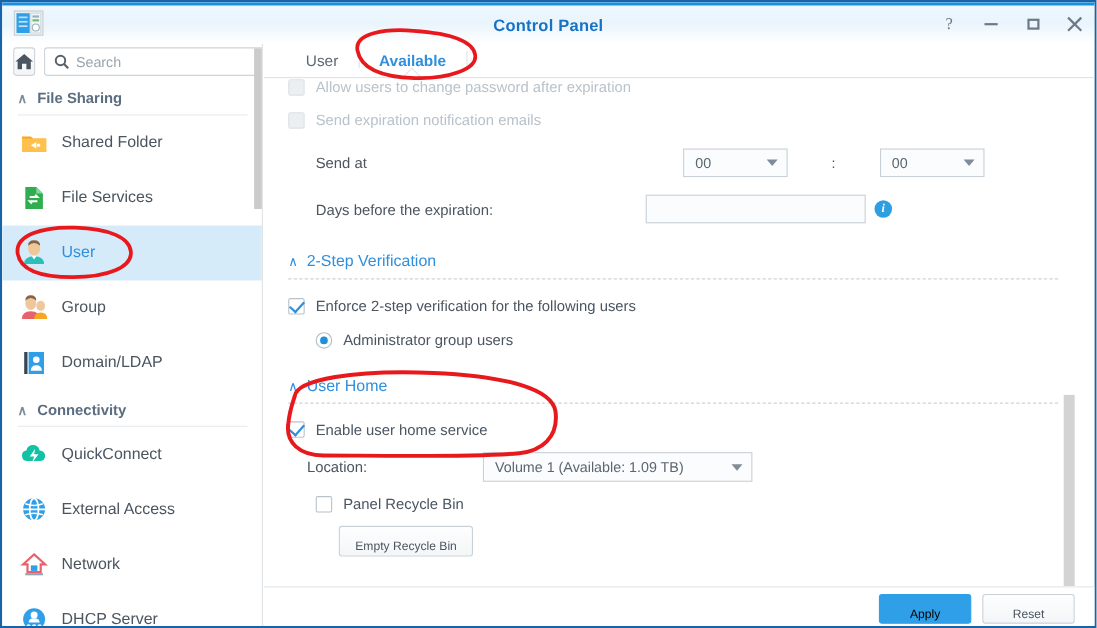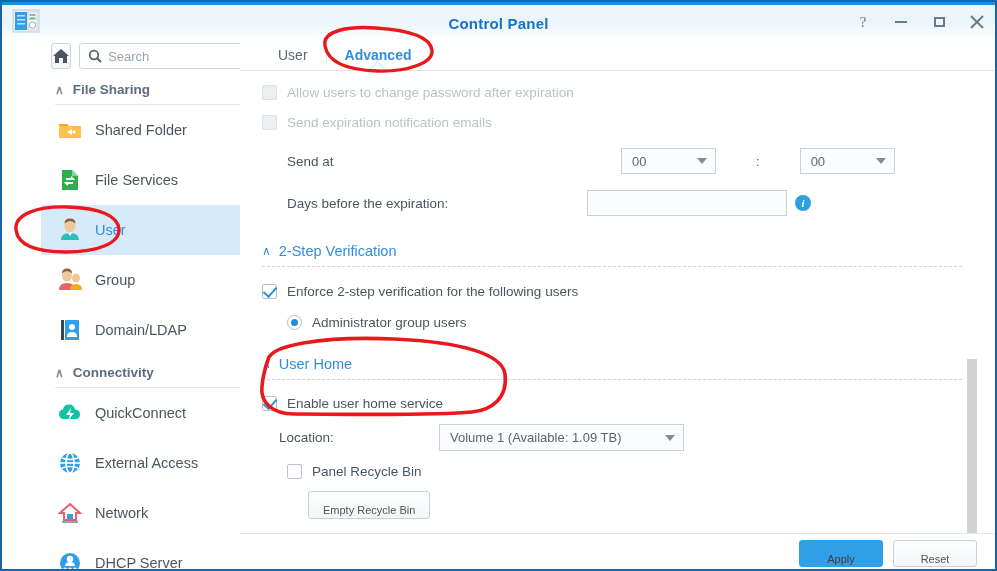--- a/index.html
+++ b/index.html
@@ -49,21 +49,20 @@
   .win-btn .dash {
     width: 12px; height: 2px; background: #6c7a86;
   }
 
   
   .sidebar {
     position: absolute; left: 0; top: 38px; width: 237px; height: 531px;
     background: #ffffff;
     border-right: 1px solid #dfe3e6;
     overflow: hidden;
-    margin-left: 39px;
   }
   .sb-top {
     position: absolute; left: 0; top: 0; width: 237px; height: 32px;
     display: flex; align-items: center; gap: 8px; padding: 0 10px;
   }
   .home-btn {
     width: 36px; height: 26px;
     border: 1px solid #cdd4da; border-radius: 3px;
     background: linear-gradient(to bottom,#fdfdfe,#f2f4f6);
     display: flex; align-items: center; justify-content: center;
@@ -201,21 +200,21 @@
     height: 0; border-top: 1px dashed #ccd3d9; margin-top: 7px;
   }
 
   .btn {
     height: 28px; border: 1px solid #c9d1d8; border-radius: 3px;
     background: linear-gradient(to bottom,#fdfefe,#f3f6f8);
     font-size: 11px; color: #4b5560; padding: 12px 14px;
     font-family: Liberation Sans, sans-serif; cursor: pointer;
   }
   .btn-primary {
-    background: #2f9fe8; border: 1px solid #2f9fe8; color: #404040;
+    background: #2f9fe8; border: 1px solid #2f9fe8; color: #000000;
   }
 
   .footer {
     position: absolute; left: 0; top: 493px; width: 755px; height: 38px;
     border-top: 1px solid #e2e6e9; background: #fff;
   }
   .footer .acts {
     position: absolute; right: 18px; top: 6px; display: flex; gap: 10px;
   }
   .footer .btn { height: 27px; min-width: 84px; }
@@ -406,28 +405,28 @@
   </div>
 
   <div class="main">
 
     <div class="tabs">
       <div class="tab">
         <span>User</span>
       </div>
       <div class="tab-sep"></div>
       <div class="tab active">
-        <span>Advanced</span>
+        <span>Available</span>
       </div>
       <div class="tab-sep"></div>
     </div>
 
     <div class="content">
 
-      <div class="row" style="margin-top:14px;">
+      <div class="row" style="margin-top:1px;">
         <span class="cb disabled"></span>
         <span class="lbl dim">Allow users to change password after expiration</span>
       </div>
 
       <div class="row" style="margin-top:15px;">
         <span class="cb disabled"></span>
         <span class="lbl dim">Send expiration notification emails</span>
       </div>
 
       <div class="row" style="margin-top:18px;gap:34px;">

